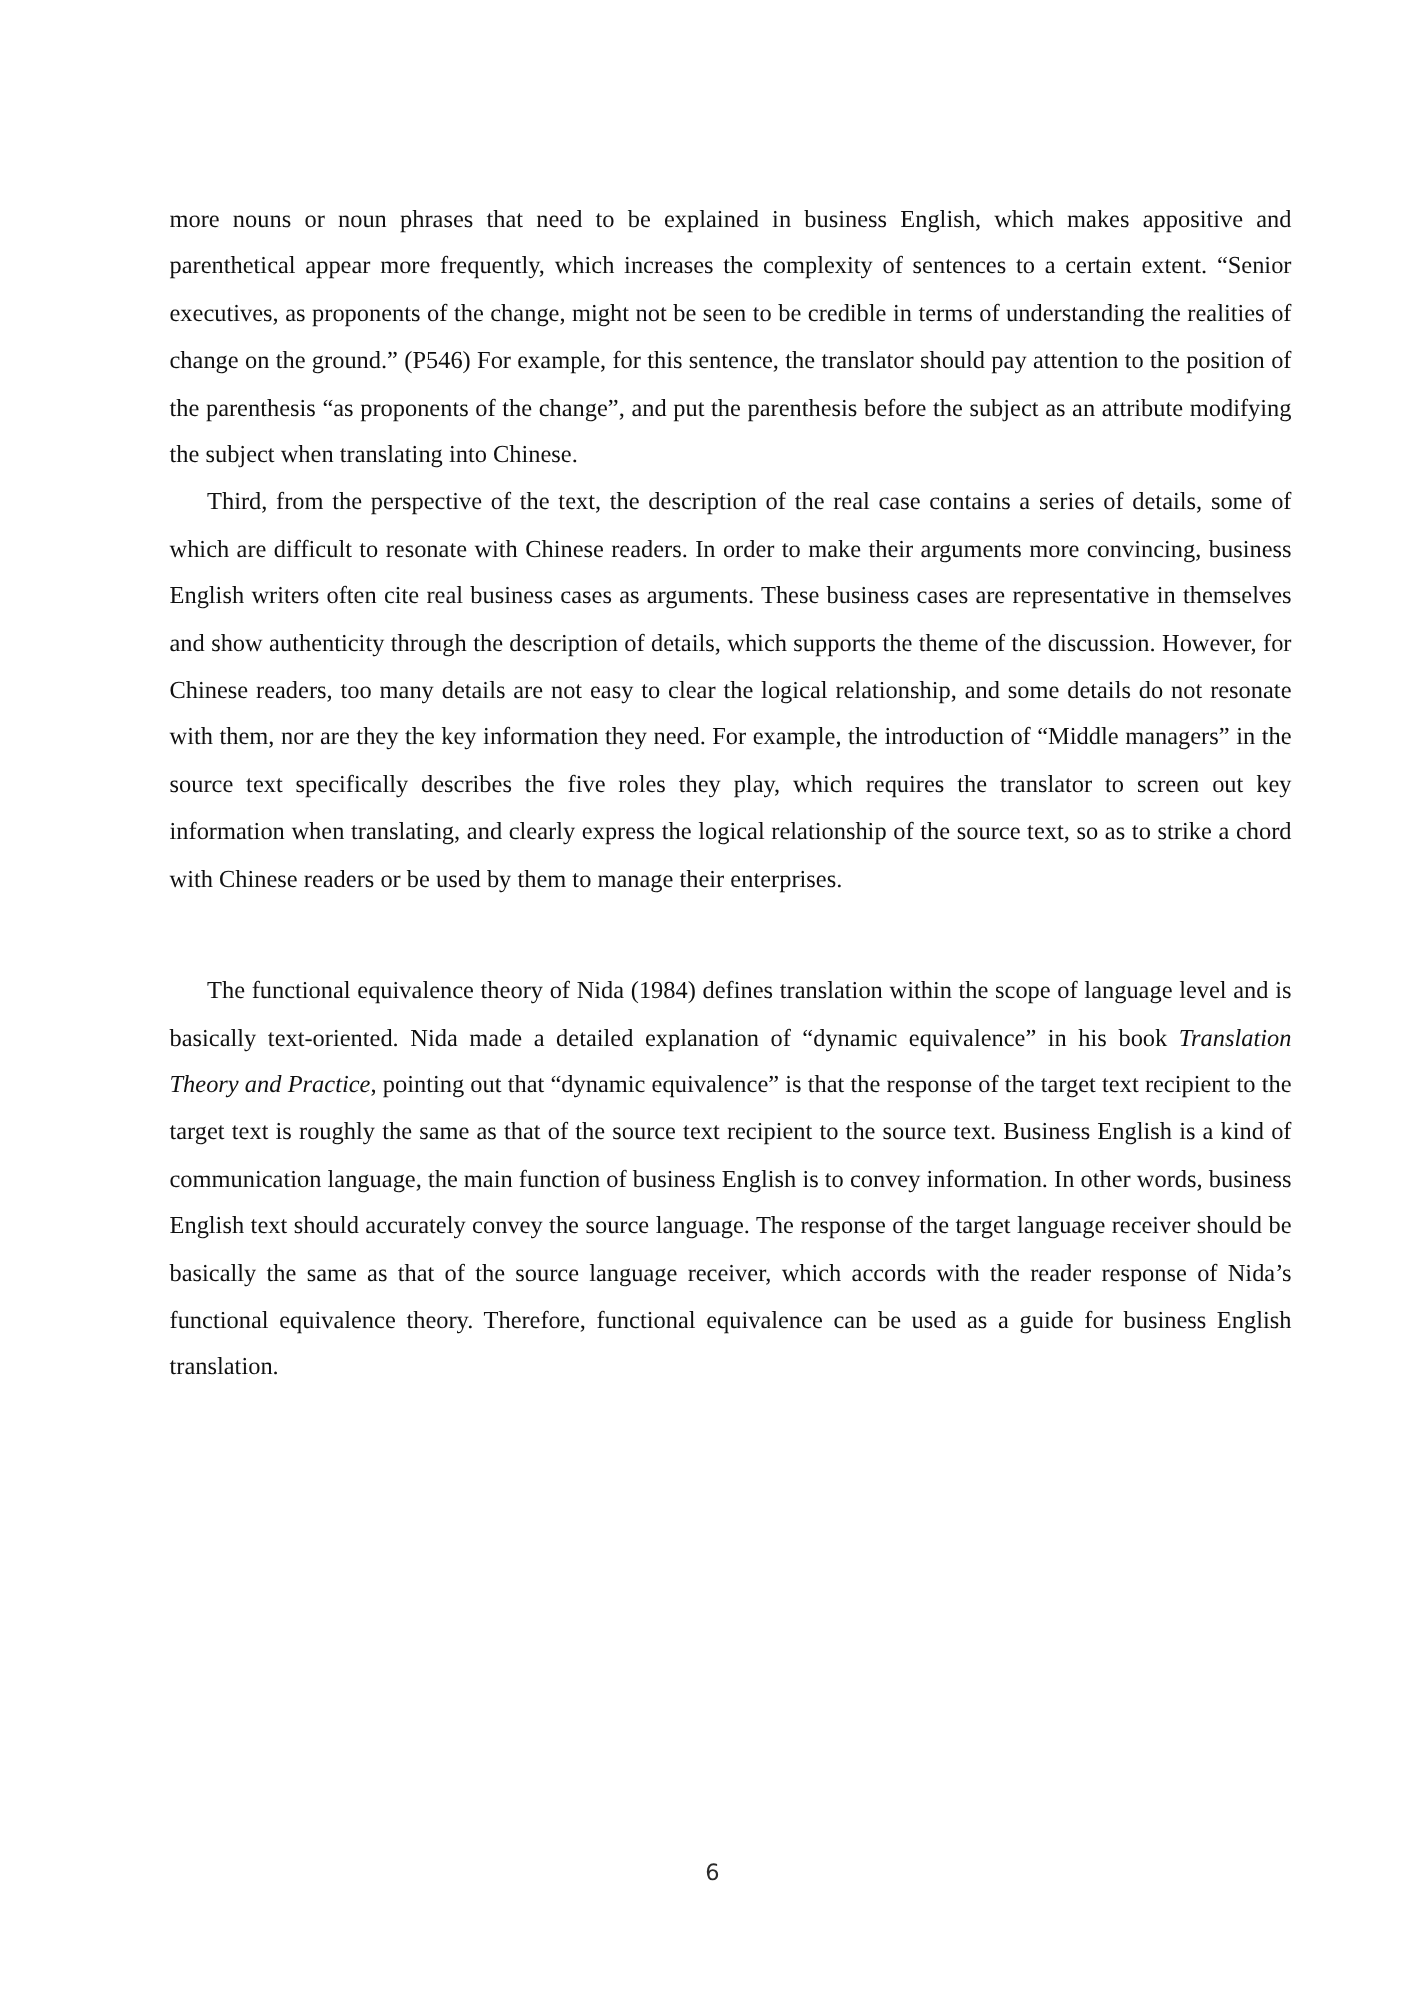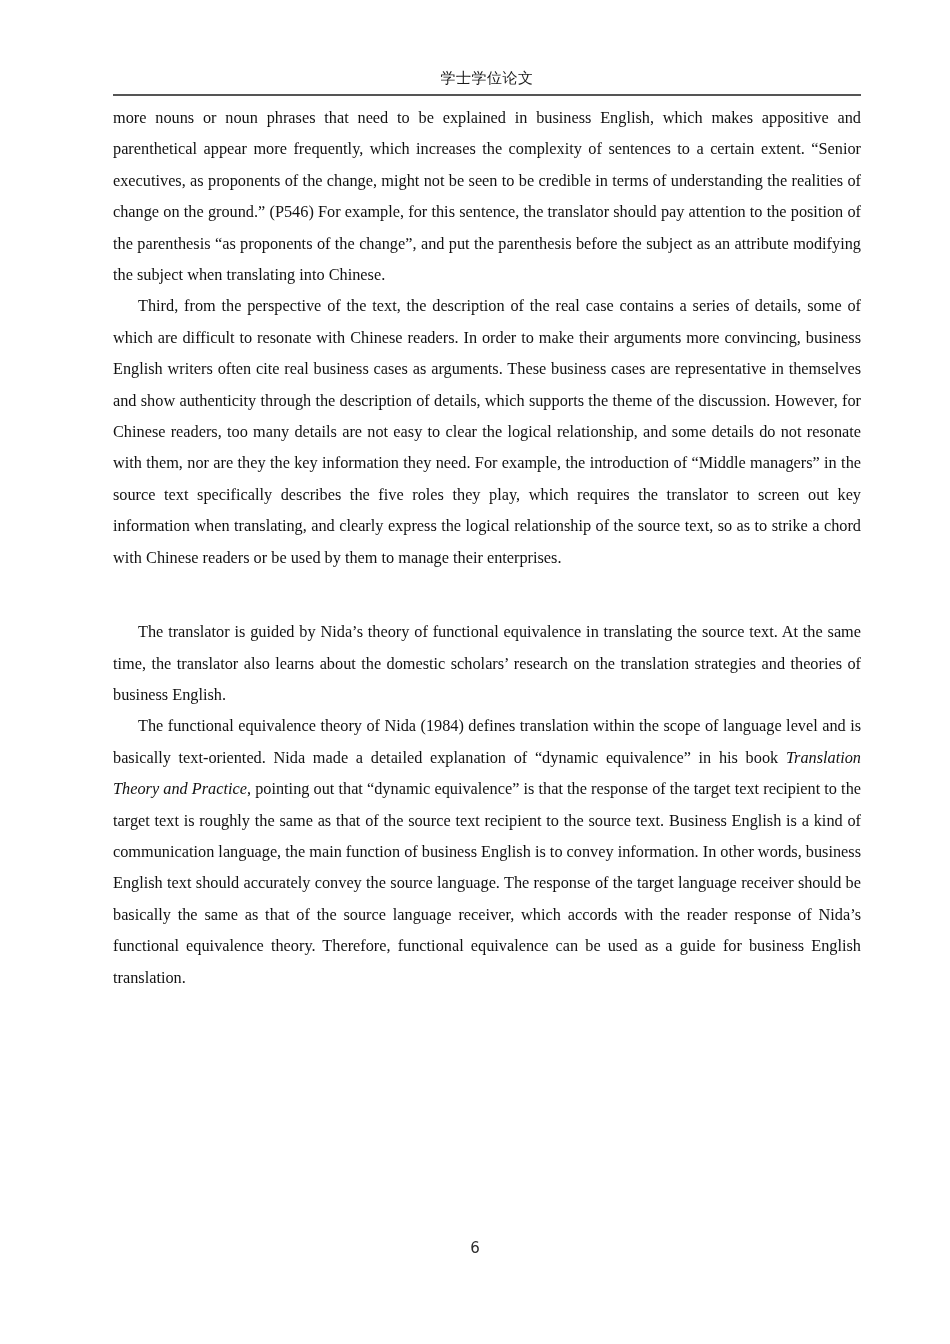--- a/index.html
+++ b/index.html
@@ -45,21 +45,21 @@
     border: 0;
     border-top: 2px solid #555555;
     width: 100%;
     height: 0;
   }
 
   
   .content {
     position: absolute;
     left: 113px;
-    top: 102px;
+    top: 130px;
     width: 748px;
   }
 
   p.body-para {
     margin: 0;
     font-size: 16.3px;
     line-height: 31.4px;
     text-align: justify;
     text-justify: inter-word;
     color: #111111;
@@ -99,37 +99,32 @@
     font-size: 15px;
     line-height: 20px;
     color: #2b2b2b;
   }
 </style>
 </head>
 <body>
 
 <div class="page">
 
-  <div class="header">
-    <div class="header-title">学士学位论文</div>
-    <hr class="header-rule">
-  </div>
 
   <div class="content">
 
     <p class="body-para">more nouns or noun phrases that need to be explained in business English, which makes appositive and parenthetical appear more frequently, which increases the complexity of sentences to a certain extent. “Senior executives, as proponents of the change, might not be seen to be credible in terms of understanding the realities of change on the ground.” (P546) For example, for this sentence, the translator should pay attention to the position of the parenthesis “as proponents of the change”, and put the parenthesis before the subject as an attribute modifying the subject when translating into Chinese.</p>
 
     <p class="body-para indent">Third, from the perspective of the text, the description of the real case contains a series of details, some of which are difficult to resonate with Chinese readers. In order to make their arguments more convincing, business English writers often cite real business cases as arguments. These business cases are representative in themselves and show authenticity through the description of details, which supports the theme of the discussion. However, for Chinese readers, too many details are not easy to clear the logical relationship, and some details do not resonate with them, nor are they the key information they need. For example, the introduction of “Middle managers” in the source text specifically describes the five roles they play, which requires the translator to screen out key information when translating, and clearly express the logical relationship of the source text, so as to strike a chord with Chinese readers or be used by them to manage their enterprises.</p>
 
     <div class="gap-before-heading"></div>
 
 
     <div class="gap-after-heading"></div>
 
-    <p class="body-para indent">The translator is guided by Nida’s theory of functional equivalence in translating the source text. At the same time, the translator also learns about the domestic scholars’ research on the translation strategies and theories of business English.</p>
 
     <p class="body-para indent"><span>The functional equivalence theory of Nida (1984) defines translation within the scope of language level and is basically text-oriented. Nida made a detailed explanation of “dynamic equivalence” in his book </span><em class="book-title">Translation Theory and Practice</em><span>, pointing out that “dynamic equivalence” is that the response of the target text recipient to the target text is roughly the same as that of the source text recipient to the source text. Business English is a kind of communication language, the main function of business English is to convey information. In other words, business English text should accurately convey the source language. The response of the target language receiver should be basically the same as that of the source language receiver, which accords with the reader response of Nida’s functional equivalence theory. Therefore, functional equivalence can be used as a guide for business English translation.</span></p>
 
   </div>
 
   <div class="footer">
     <span class="page-number">6</span>
   </div>
 
 </div>

